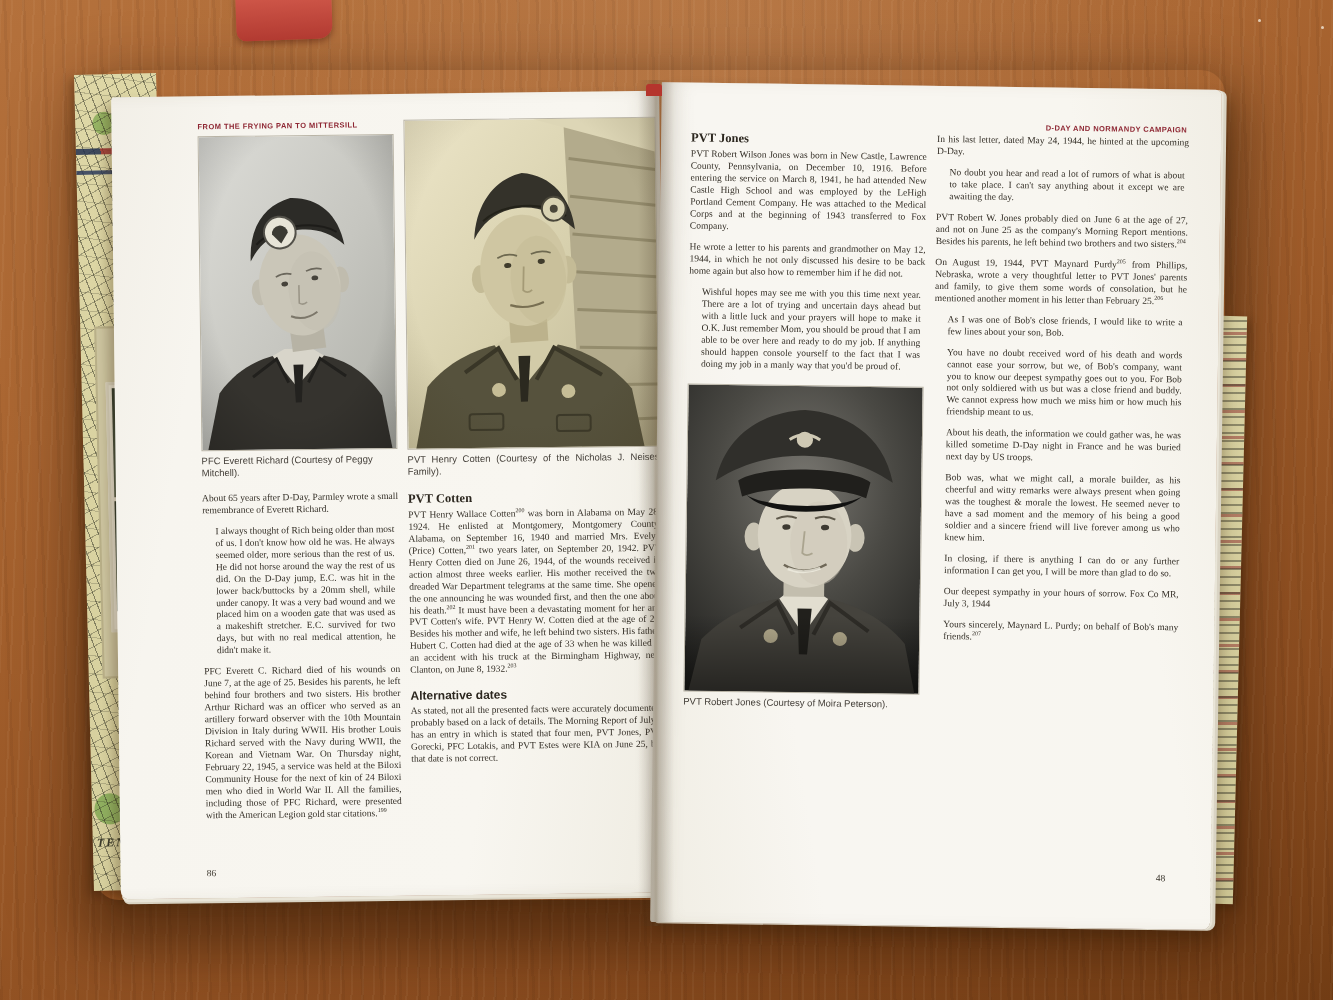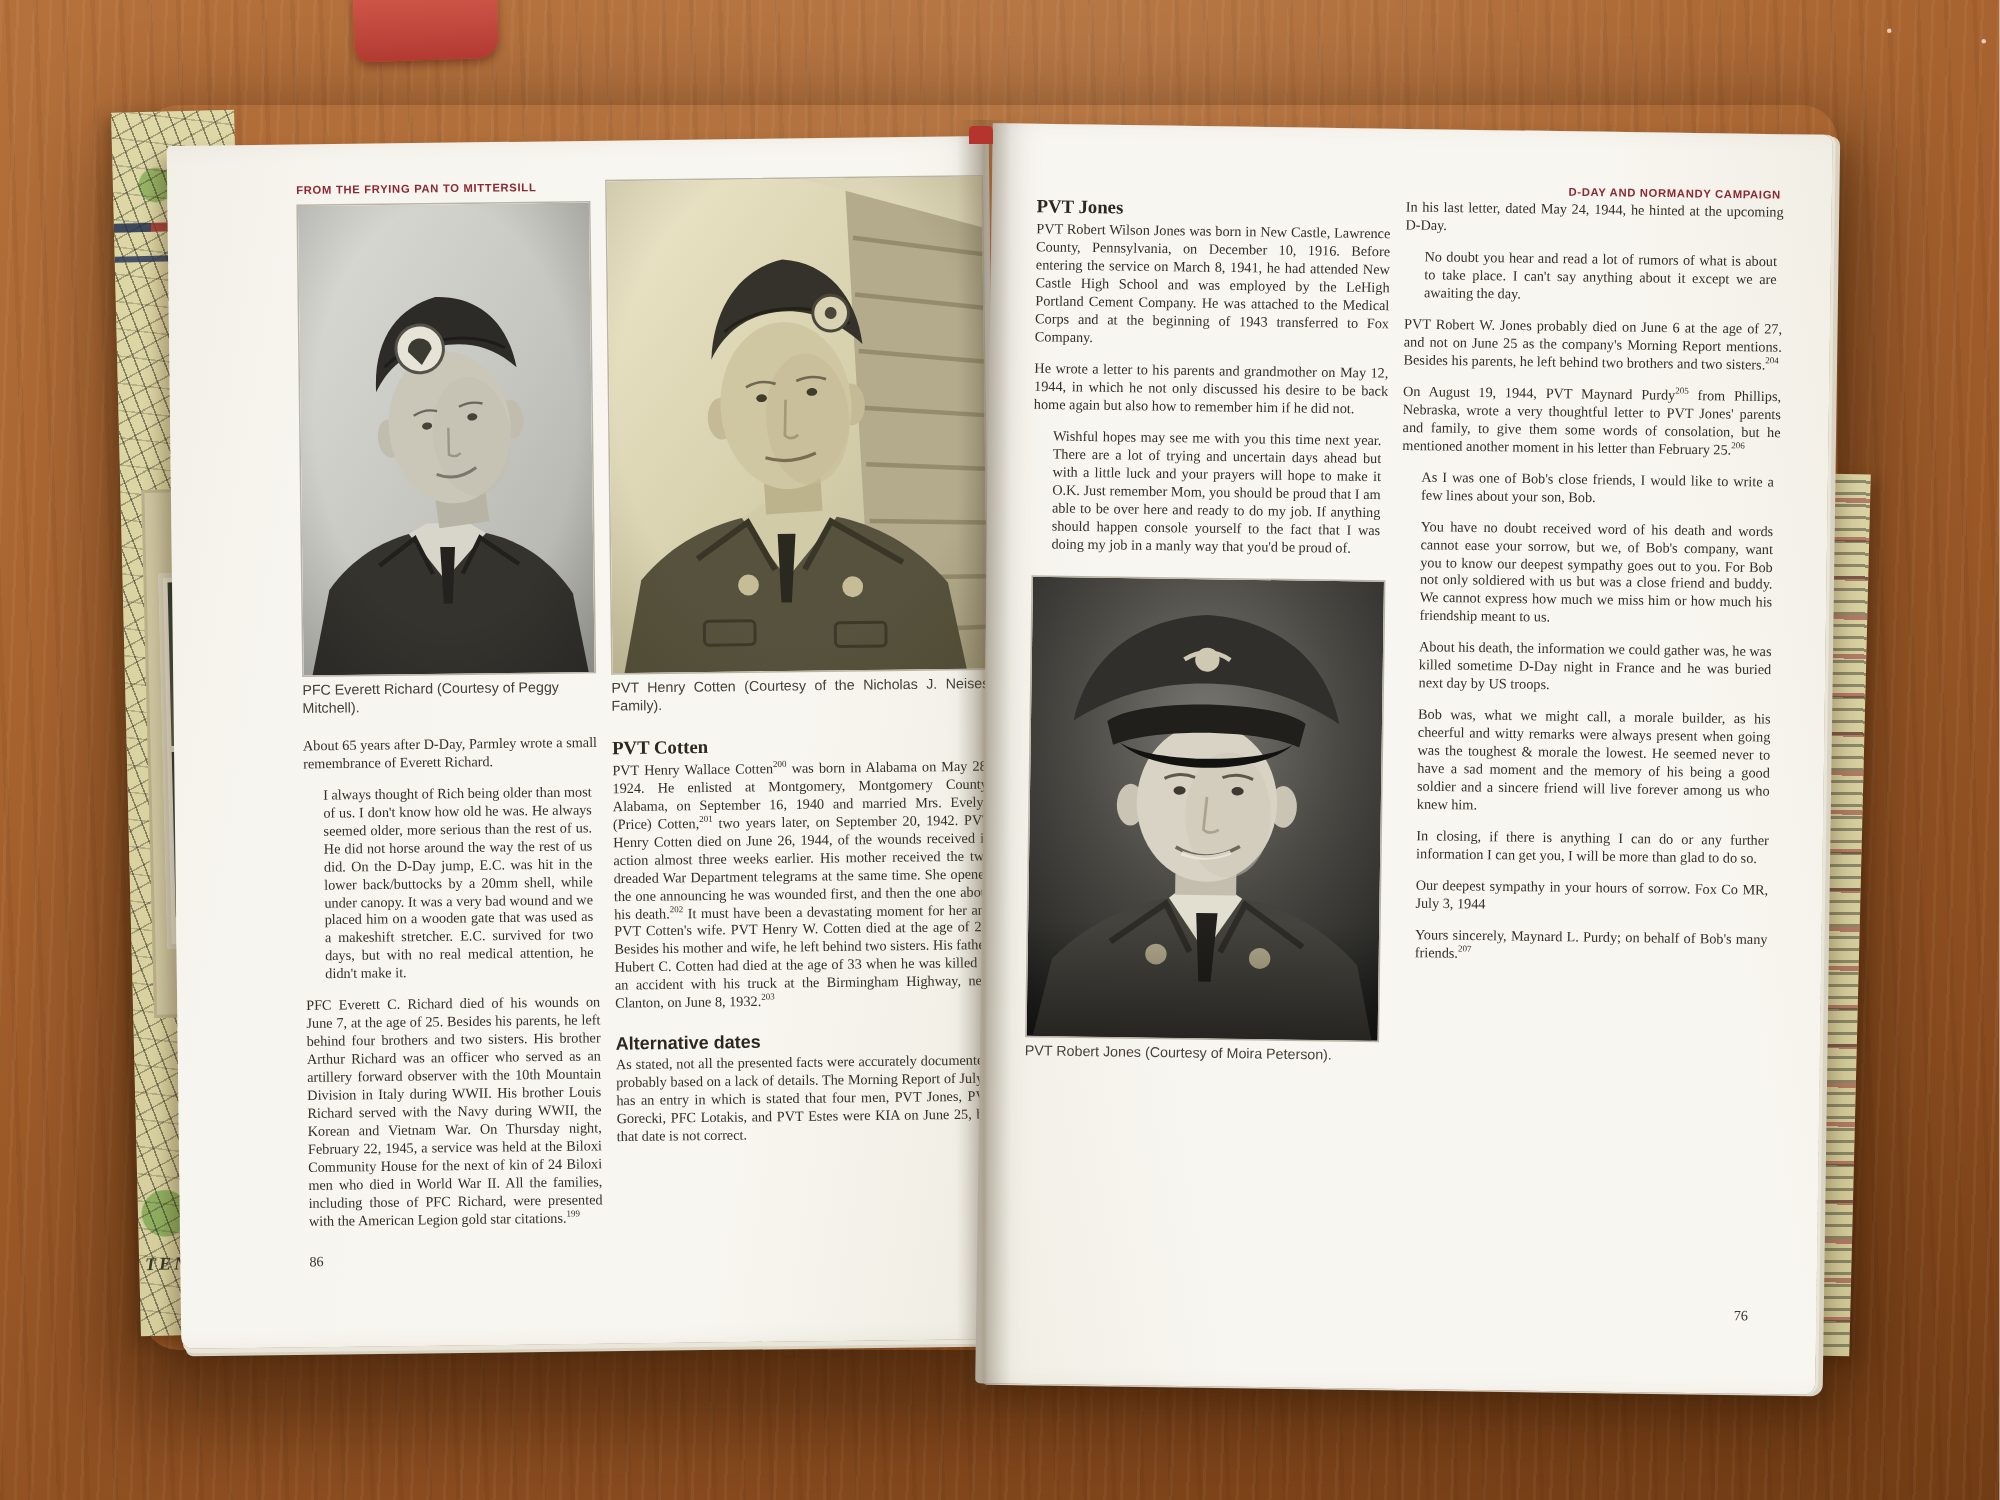--- a/index.html
+++ b/index.html
@@ -102,21 +102,21 @@
   }
 
   .runhead {
     position:absolute; top:26px; font-family:"Liberation Sans",sans-serif;
     font-weight:bold; font-size:7.5px; letter-spacing:.45px; color:#8e2733;
   }
   .page-right .runhead { top:36px; right:34px; text-align:right; }
   .page-left  .runhead { left:86px; }
 
   .pagenum { position:absolute; font-size:9.5px; color:#3c372e; }
-  .page-left  .pagenum { left:86px;  top:741px; }
+  .page-left  .pagenum { left:86px;  top:772px; }
   .page-right .pagenum { left:505px; top:784px; }
 
   .col { position:absolute; }
   .pl-col1 { left:86px;  top:40px; width:196px; }
   .pl-col2 { left:292px; top:26px; width:252px; }
   .pr-col1 { left:30px;  top:48px; width:236px; }
   .pr-col2 { left:276px; top:48px; width:252px; }
 
   .photo { width:100%; border:1px solid #b9b4a6; display:block; }
   .photo svg { display:block; width:100%; height:100%; }
@@ -336,20 +336,20 @@
 
     <p class="body-p quote-p">As I was one of Bob's close friends, I would like to write a few lines about your son, Bob.</p>
     <p class="body-p quote-p">You have no doubt received word of his death and words cannot ease your sorrow, but we, of Bob's company, want you to know our deepest sympathy goes out to you. For Bob not only soldiered with us but was a close friend and buddy. We cannot express how much we miss him or how much his friendship meant to us.</p>
     <p class="body-p quote-p">About his death, the information we could gather was, he was killed sometime D-Day night in France and he was buried next day by US troops.</p>
     <p class="body-p quote-p">Bob was, what we might call, a morale builder, as his cheerful and witty remarks were always present when going was the toughest &amp; morale the lowest. He seemed never to have a sad moment and the memory of his being a good soldier and a sincere friend will live forever among us who knew him.</p>
     <p class="body-p quote-p">In closing, if there is anything I can do or any further information I can get you, I will be more than glad to do so.</p>
     <p class="body-p quote-p">Our deepest sympathy in your hours of sorrow. Fox Co MR, July 3, 1944</p>
     <p class="body-p quote-p"><span>Yours sincerely, Maynard L. Purdy; on behalf of Bob's many friends.</span><sup class="ref">207</sup></p>
   </div>
 
-  <div class="pagenum">76</div>
+  <div class="pagenum">48</div>
 </div>
 
 <div class="gutter"></div>
 <div class="spine-sliver"></div>
 
 <div class="speck" style="left:1258px; top:19px;"></div>
 <div class="speck" style="left:1321px; top:26px;"></div>
 
 </body></html>

